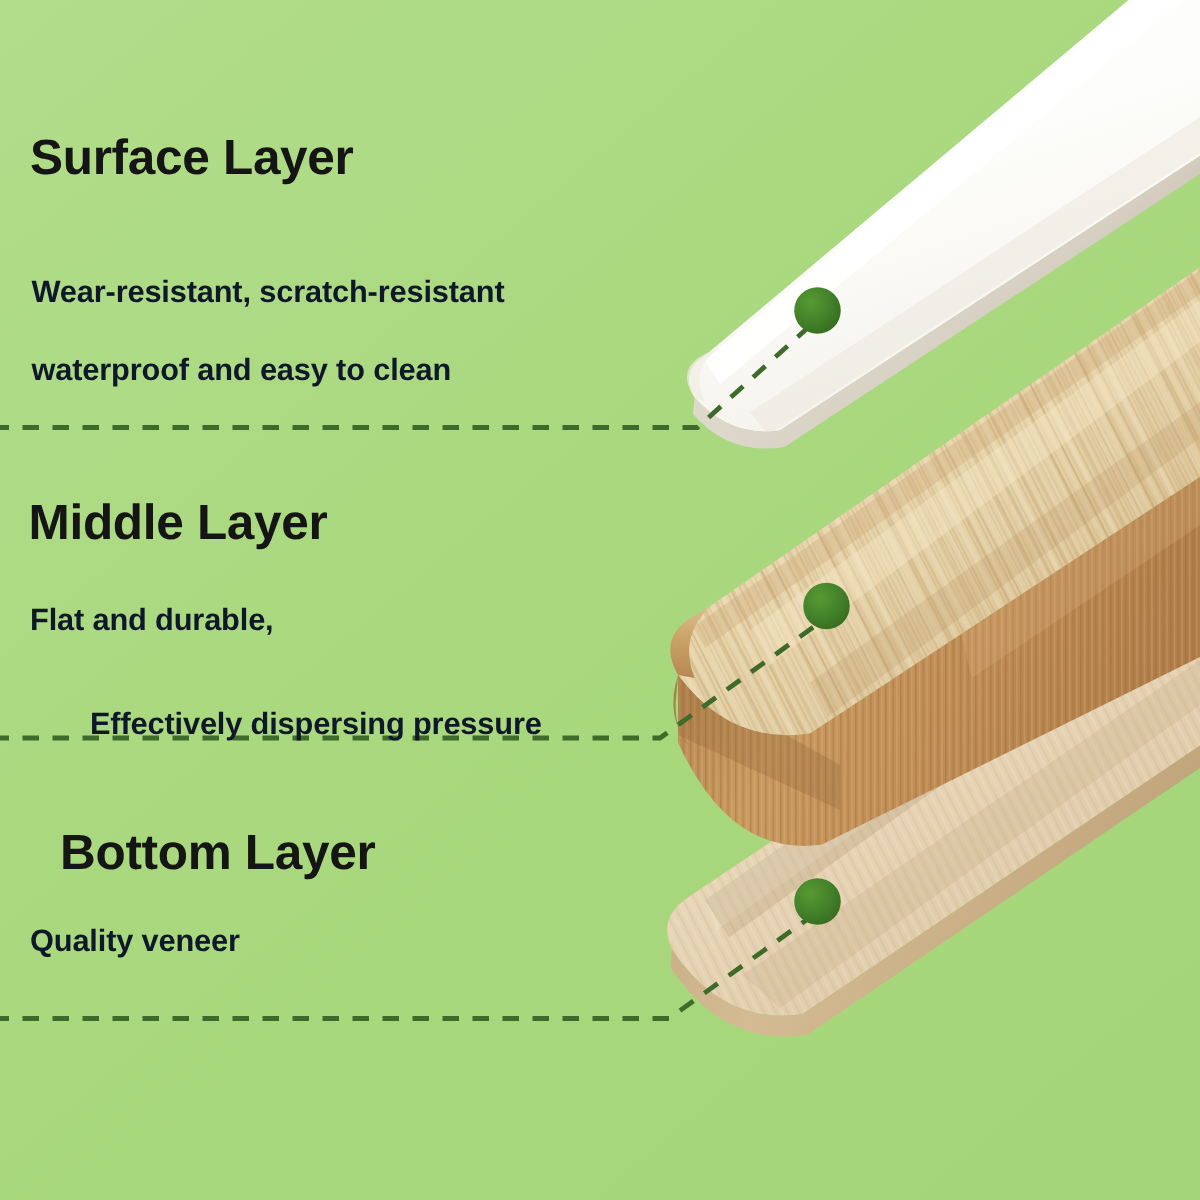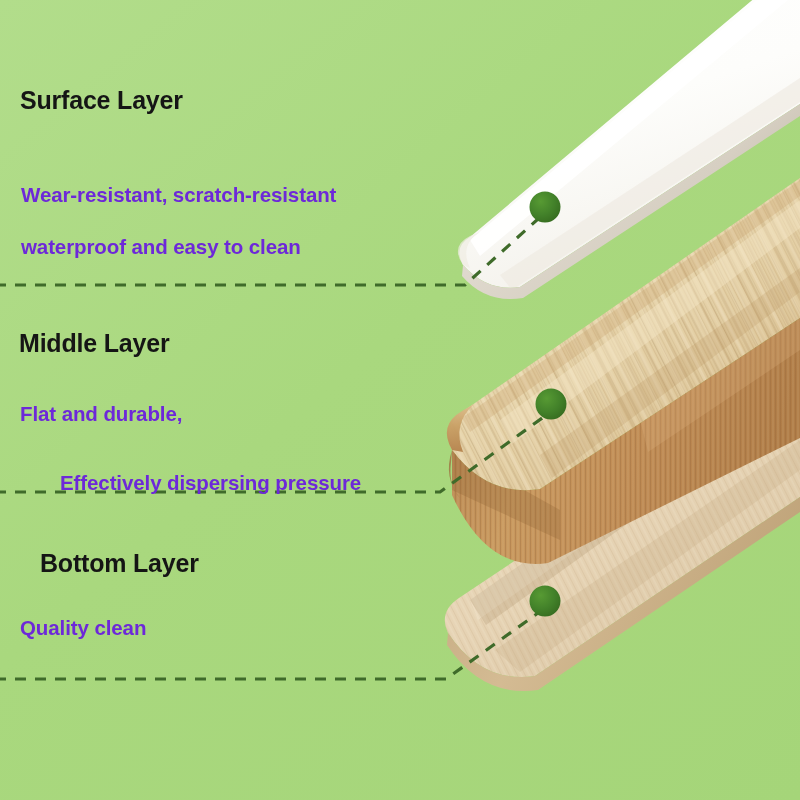--- a/index.html
+++ b/index.html
@@ -22,32 +22,32 @@
   }
   #art {
     position: absolute;
     inset: 0;
   }
   .txt-block {
     position: absolute;
     z-index: 40;
   }
   .layer-title {
-    font-size: 25px;
+    font-size: 33px;
     font-weight: bold;
     color: #151515;
     letter-spacing: -0.2px;
     white-space: nowrap;
     line-height: 1;
     text-align: right;
   }
   .layer-desc {
     font-size: 20.5px;
     font-weight: bold;
-    color: #6d28d9;
+    color: #0f172a;
     white-space: nowrap;
     line-height: 1;
     letter-spacing: -0.1px;
   }
   .desc-faint {
     opacity: 0.10;
   }
   #b1-title { left: 20px; top: 88px; }
   #b1-l1 { left: 21px; top: 185px; }
   #b1-l2 { left: 21px; top: 237px; }
@@ -237,16 +237,16 @@
     <div class="layer-title">Middle Layer</div>
   </div>
   <div class="txt-block" id="b2-l2">
     <div class="layer-desc">Effectively dispersing pressure</div>
   </div>
 
   <div class="txt-block" id="b3-title">
     <div class="layer-title">Bottom Layer</div>
   </div>
   <div class="txt-block" id="b3-l1">
-    <div class="layer-desc">Quality clean</div>
+    <div class="layer-desc">Quality veneer</div>
   </div>
 
 </div>
 
 </body></html>

